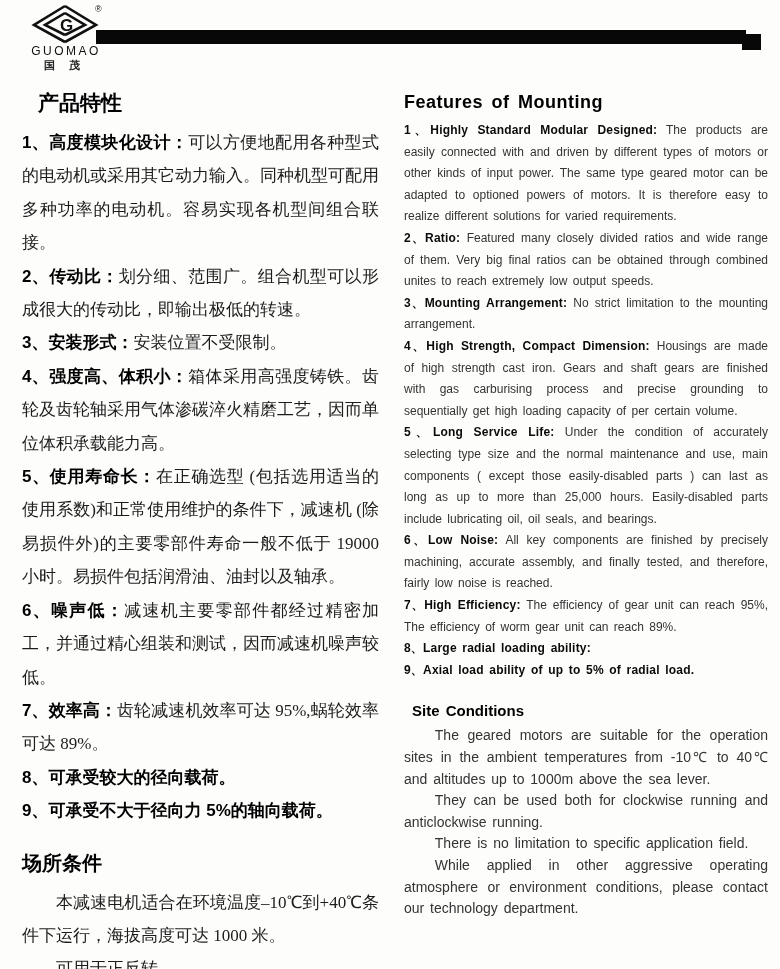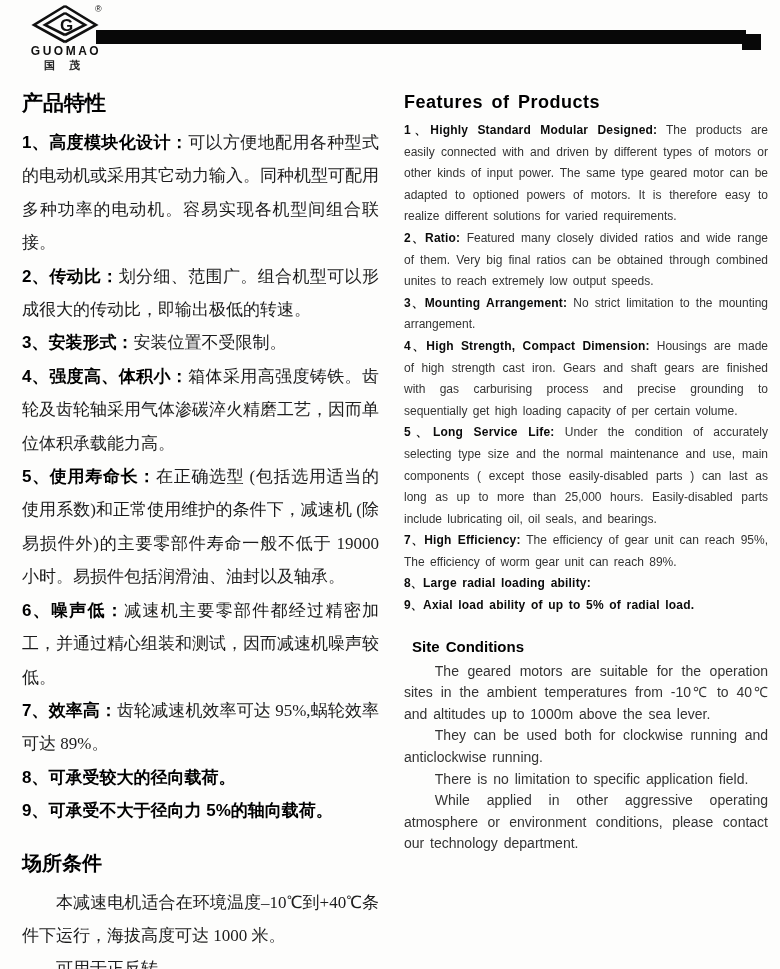--- a/index.html
+++ b/index.html
@@ -2,36 +2,36 @@
 <html><head>
 <meta charset="utf-8">
 <style>
   html,body{margin:0;padding:0;background:#e8e8e8;}
   .page{position:relative;width:780px;height:969px;background:#fdfdfc;overflow:hidden;
         font-family:"Liberation Serif",serif;color:#1f1f1f;}
 
   
   .logo{position:absolute;left:16px;top:3px;width:100px;text-align:center;}
   .logo svg{display:block;margin:0 auto;}
-  .logo-name{font-family:"Liberation Sans",sans-serif;font-weight:700;font-size:12px;
+  .logo-name{font-family:"Liberation Sans",sans-serif;font-weight:400;font-size:12px;
              letter-spacing:2.5px;color:#111;line-height:13px;}
   .logo-cn{font-family:"Liberation Serif",serif;font-weight:700;font-size:11px;
            letter-spacing:14px;color:#222;line-height:14px;padding-left:6px;}
   .header-bar{position:absolute;left:96px;top:30px;width:650px;height:14px;background:#080808;}
   .header-bar-notch{position:absolute;left:742px;top:34px;width:19px;height:16px;background:#080808;}
   .doc-title{position:absolute;top:1px;right:24px;margin:0;
              font-family:"Liberation Sans",sans-serif;font-weight:700;
              font-size:31px;line-height:31px;letter-spacing:0.5px;color:#050505;}
 
   
   .col{position:absolute;top:90px;}
   .col-left{left:22px;width:357px;}
   .col-right{left:404px;width:364px;}
 
-  .zh-head{margin:0 0 10px 0;font-family:"Liberation Sans",sans-serif;font-weight:700;
+  .zh-head{margin:0 0 10px 16px;font-family:"Liberation Sans",sans-serif;font-weight:700;
            font-size:21px;line-height:26px;color:#000;}
   .zh-item{margin:0;font-size:17px;line-height:33.4px;text-align:justify;color:#1c1c1c;}
   .zh-lead{font-family:"Liberation Sans",sans-serif;font-weight:700;color:#000;}
   .zh-site-head{margin:22px 0 10px 0;font-family:"Liberation Sans",sans-serif;font-weight:700;
                 font-size:20px;line-height:26px;color:#000;}
   .zh-para{margin:0;font-size:17px;line-height:33.4px;text-align:justify;text-indent:2em;color:#1c1c1c;}
 
   .en-head{margin:0 0 6px 0;font-family:"Liberation Sans",sans-serif;font-weight:700;
            font-size:18px;line-height:24px;letter-spacing:0.5px;word-spacing:3px;color:#000;}
   .en-item{margin:0;font-family:"Liberation Sans",sans-serif;font-size:12px;line-height:21.6px;
@@ -78,27 +78,28 @@
     <p class="zh-item"><span class="zh-lead">8、可承受较大的径向载荷。</span><span></span></p>
     <p class="zh-item"><span class="zh-lead">9、可承受不大于径向力 5%的轴向载荷。</span><span></span></p>
 
     <h2 class="zh-site-head">场所条件</h2>
     <p class="zh-para">本减速电机适合在环境温度–10℃到+40℃条件下运行，海拔高度可达 1000 米。</p>
     <p class="zh-para">可用于正反转。</p>
 
   </section>
 
   <section class="col col-right">
-    <h2 class="en-head">Features of Products</h2>
+    <h2 class="en-head">Features of Mounting</h2>
 
     <p class="en-item"><span class="en-lead">1、Highly Standard Modular Designed:</span><span> The products are easily connected with and driven by different types of motors or other kinds of input power. The same type geared motor can be adapted to optioned powers of motors. It is therefore easy to realize different solutions for varied requirements.</span></p>
     <p class="en-item"><span class="en-lead">2、Ratio:</span><span> Featured many closely divided ratios and wide range of them. Very big final ratios can be obtained through combined unites to reach extremely low output speeds.</span></p>
     <p class="en-item"><span class="en-lead">3、Mounting Arrangement:</span><span> No strict limitation to the mounting arrangement.</span></p>
     <p class="en-item"><span class="en-lead">4、High Strength, Compact Dimension:</span><span> Housings are made of high strength cast iron. Gears and shaft gears are finished with gas carburising process and precise grounding to sequentially get high loading capacity of per certain volume.</span></p>
     <p class="en-item"><span class="en-lead">5、Long Service Life:</span><span> Under the condition of accurately selecting type size and the normal maintenance and use, main components ( except those easily-disabled parts ) can last as long as up to more than 25,000 hours. Easily-disabled parts include lubricating oil, oil seals, and bearings.</span></p>
+    <p class="en-item"><span class="en-lead">6、Low Noise:</span><span> All key components are finished by precisely machining, accurate assembly, and finally tested, and therefore, fairly low noise is reached.</span></p>
     <p class="en-item"><span class="en-lead">7、High Efficiency:</span><span> The efficiency of gear unit can reach 95%, The efficiency of worm gear unit can reach 89%.</span></p>
     <p class="en-item"><span class="en-lead">8、Large radial loading ability:</span><span></span></p>
     <p class="en-item"><span class="en-lead">9、Axial load ability of up to 5% of radial load.</span><span></span></p>
 
     <h2 class="en-site-head">Site Conditions</h2>
     <p class="en-para">The geared motors are suitable for the operation sites in the ambient temperatures from -10℃ to 40℃ and altitudes up to 1000m above the sea lever.</p>
     <p class="en-para">They can be used both for clockwise running and anticlockwise running.</p>
     <p class="en-para">There is no limitation to specific application field.</p>
     <p class="en-para">While applied in other aggressive operating atmosphere or environment conditions, please contact our technology department.</p>
   </section>

